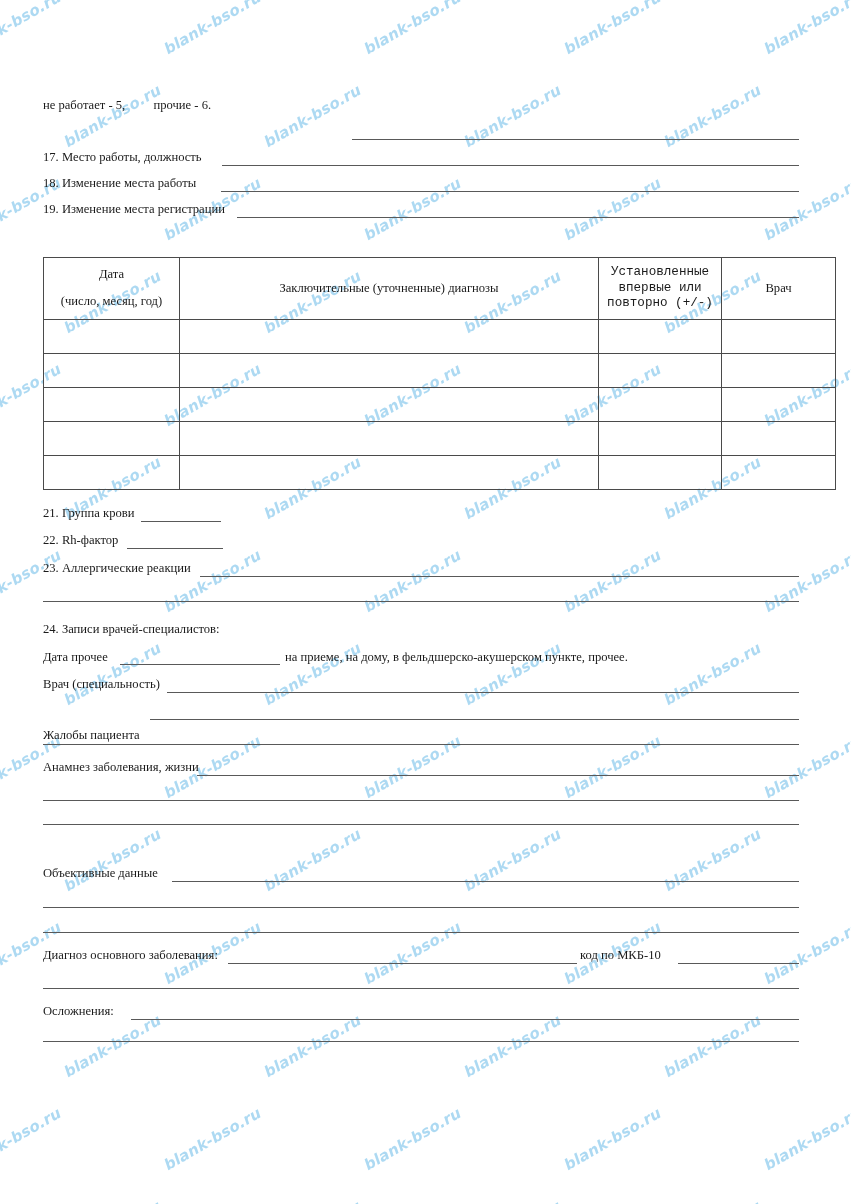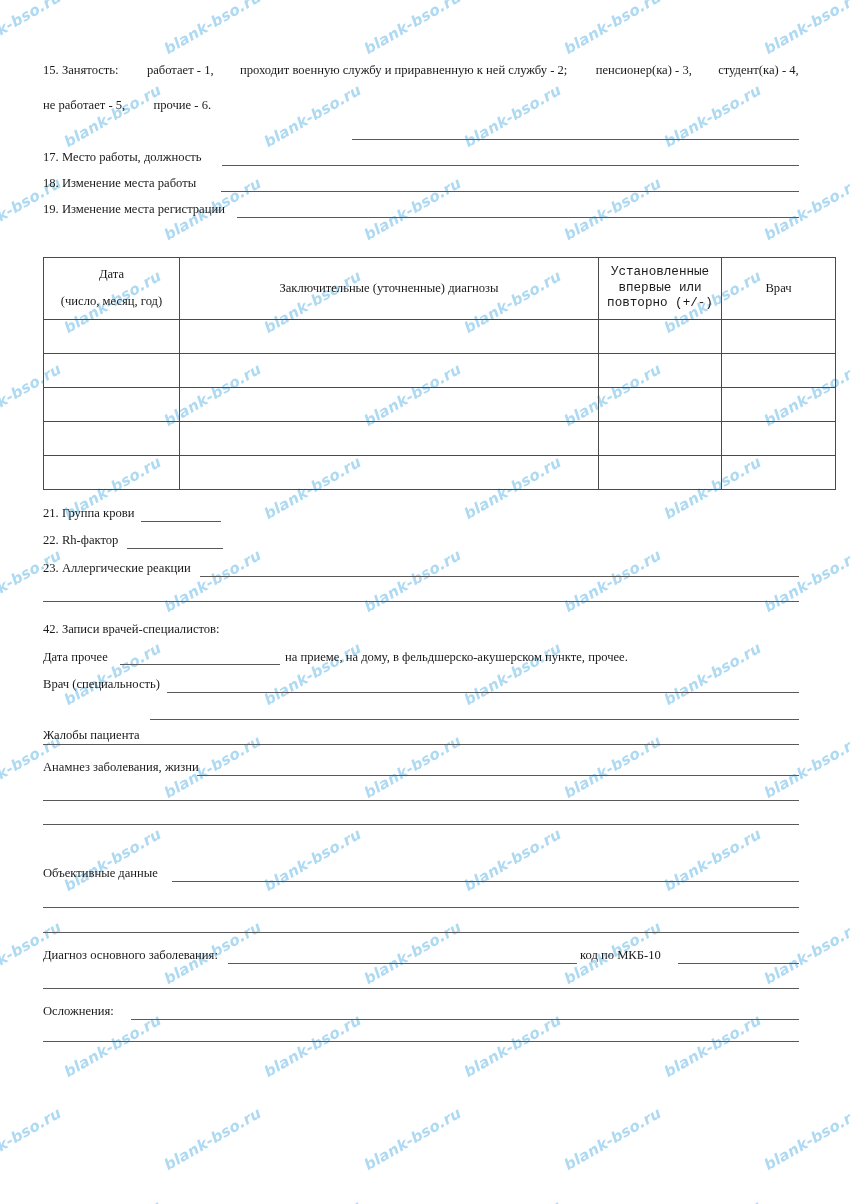--- a/index.html
+++ b/index.html
@@ -164,31 +164,20 @@
       <span class="wm" style="left: 570px; top: 1156px; color: rgb(169, 216, 242);">blank-bso.ru</span>
       <span class="wm" style="left: 770px; top: 1156px; color: rgb(169, 216, 242);">blank-bso.ru</span>
       <span class="wm" style="left: 70px; top: 1249px; color: rgb(169, 216, 242);">blank-bso.ru</span>
       <span class="wm" style="left: 270px; top: 1249px; color: rgb(169, 216, 242);">blank-bso.ru</span>
       <span class="wm" style="left: 470px; top: 1249px; color: rgb(169, 216, 242);">blank-bso.ru</span>
       <span class="wm" style="left: 670px; top: 1249px; color: rgb(169, 216, 242);">blank-bso.ru</span>
     </div>
 
   <div id="content">
 
-    <div class="abs ln" style="left:43px; top:63px;">
-      <span>15. Занятость:</span>
-      <span style="display:inline-block; width:22px;"></span>
-      <span>работает - 1,</span>
-      <span style="display:inline-block; width:20px;"></span>
-      <span>проходит военную службу и приравненную  к  ней службу - 2;</span>
-      <span style="display:inline-block; width:22px;"></span>
-      <span>пенсионер(ка) - 3,</span>
-      <span style="display:inline-block; width:20px;"></span>
-      <span>студент(ка) - 4,</span>
-    </div>
 
     <div class="abs ln" style="left:43px; top:98px;">
       <span>не работает - 5,</span>
       <span style="display:inline-block; width:22px;"></span>
       <span>прочие  - 6.</span>
     </div>
 
     <div class="rule" style="left:352px; top:139px; width:447px;"></div>
 
     <div class="abs ln" style="left:43px; top:150px;">17. Место работы, должность</div>
@@ -254,21 +243,21 @@
     <div class="abs ln" style="left:43px; top:506px;">21. Группа крови</div>
     <div class="rule" style="left:141px; top:521px; width:80px;"></div>
 
     <div class="abs ln" style="left:43px; top:533px;">22. Rh-фактор</div>
     <div class="rule" style="left:127px; top:548px; width:96px;"></div>
 
     <div class="abs ln" style="left:43px; top:561px;">23. Аллергические реакции</div>
     <div class="rule" style="left:200px; top:576px; width:599px;"></div>
     <div class="rule" style="left:43px; top:601px; width:756px;"></div>
 
-    <div class="abs ln" style="left:43px; top:622px;">42. Записи врачей-специалистов:</div>
+    <div class="abs ln" style="left:43px; top:622px;">24. Записи врачей-специалистов:</div>
 
     <div class="abs ln" style="left:43px; top:650px;">Дата прочее</div>
     <div class="rule" style="left:120px; top:664px; width:160px;"></div>
     <div class="abs ln" style="left:285px; top:650px;">на приеме, на дому, в фельдшерско-акушерском пункте, прочее.</div>
 
     <div class="abs ln" style="left:43px; top:677px;">Врач (специальность)</div>
     <div class="rule" style="left:167px; top:692px; width:632px;"></div>
 
     <div class="abs ln" style="left:43px; top:728px;">Жалобы пациента</div>
     <div class="rule" style="left:150px; top:719px; width:649px;"></div>

